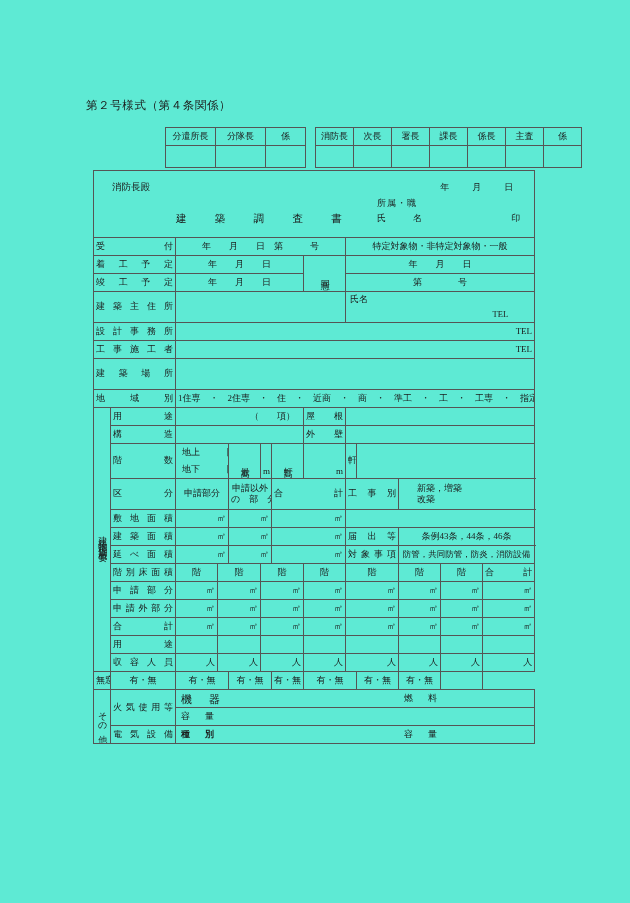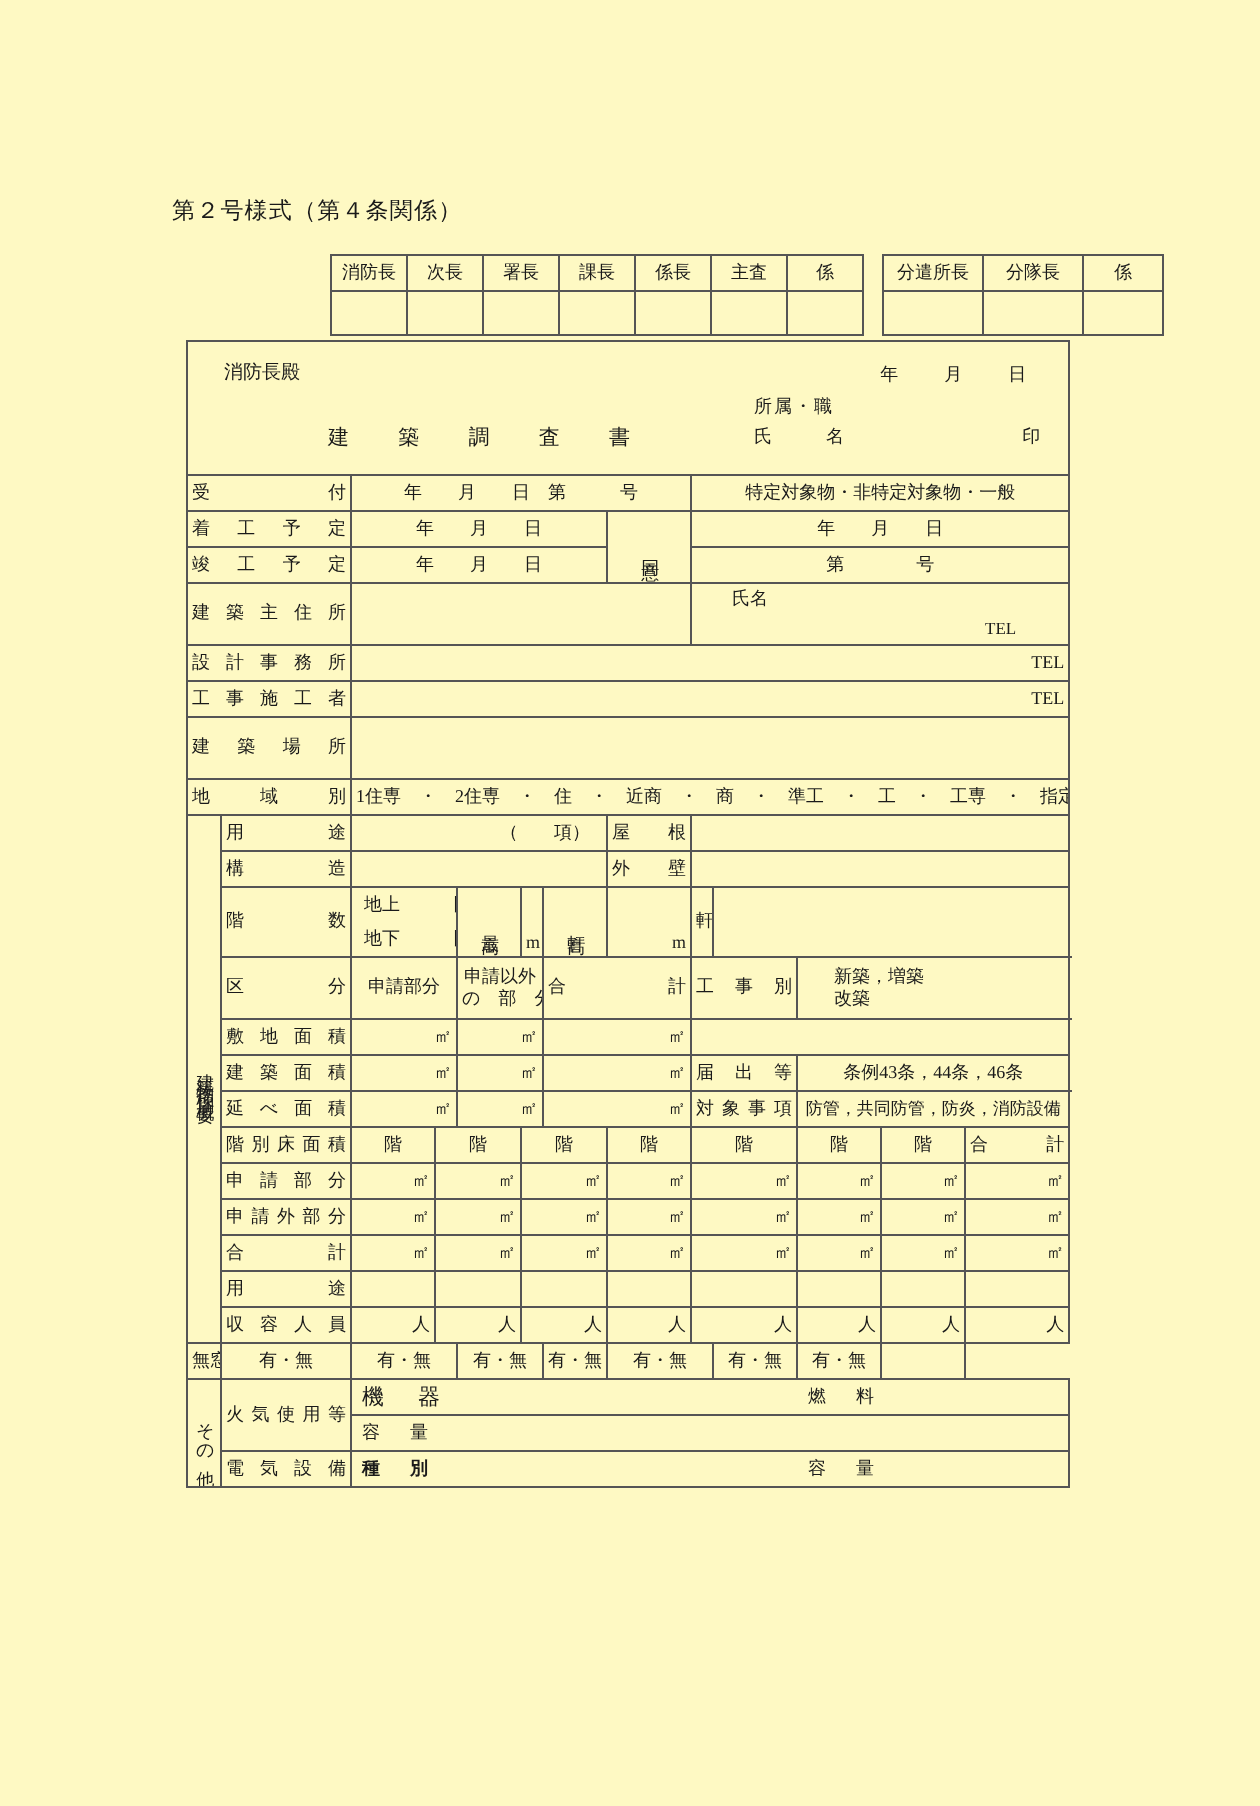--- a/index.html
+++ b/index.html
@@ -14,21 +14,21 @@
     font-family: "Liberation Serif", "DejaVu Serif", serif;
     color: #1a1a1a;
     position: relative;
     overflow: hidden;
   }
   .page {
     position: absolute;
     left: 0; top: 0;
     width: 630px;
     height: 903px;
-    background: #fef9c3;
+    background: #5eead4;
   }
 
   
   .form-title {
     position: absolute;
     left: 86px;
     top: 98px;
     font-size: 11.5px;
     letter-spacing: 0.6px;
     white-space: nowrap;
@@ -128,22 +128,23 @@
   .hdr-cell { height: 66px; position: relative; padding: 0; }
   .hdr-inner { position: relative; width: 100%; height: 66px; }
   .hdr-to {
     position: absolute; left: 16px; top: 11px; font-size: 9.5px;
   }
   .hdr-date {
     position: absolute; right: 12px; top: 11px; font-size: 9px;
     letter-spacing: 7px;
   }
   .hdr-doctitle {
-    position: absolute; left: 68px; top: 42px; font-size: 10.5px;
+    position: absolute; left: 80px; top: 42px; font-size: 10.5px;
     letter-spacing: 11px;
+    font-family: Liberation Mono, monospace;
   }
   .hdr-affil {
     position: absolute; left: 281px; top: 27px; font-size: 9px;
     letter-spacing: 1px;
   }
   .hdr-name {
     position: absolute; left: 281px; top: 42px; font-size: 9px;
     letter-spacing: 9px;
   }
   .hdr-seal {
@@ -153,54 +154,54 @@
   .two-line { line-height: 1.45; white-space: normal; }
 </style>
 </head>
 <body>
 
 <div class="page">
 
   <div class="form-title">第２号様式（第４条関係）</div>
 
   <div class="approval-wrap">
+    <table class="stamp-table right">
+      <tbody>
+          <tr>
+        <td class="wide">分遣所長</td>
+        <td class="wide">分隊長</td>
+        <td class="narrow">係</td>
+      </tr>
+      <tr class="blank">
+        <td class="wide"></td>
+        <td class="wide"></td>
+        <td class="narrow"></td>
+      </tr>
+    </tbody>
+      </table>
+
     <table class="stamp-table left">
       <tbody>
           <tr>
         <td>消防長</td>
         <td>次長</td>
         <td>署長</td>
         <td>課長</td>
         <td>係長</td>
         <td>主査</td>
         <td>係</td>
       </tr>
       <tr class="blank">
         <td></td>
         <td></td>
         <td></td>
         <td></td>
         <td></td>
         <td></td>
         <td></td>
-      </tr>
-    </tbody>
-      </table>
-
-    <table class="stamp-table right">
-      <tbody>
-          <tr>
-        <td class="wide">分遣所長</td>
-        <td class="wide">分隊長</td>
-        <td class="narrow">係</td>
-      </tr>
-      <tr class="blank">
-        <td class="wide"></td>
-        <td class="wide"></td>
-        <td class="narrow"></td>
       </tr>
     </tbody>
       </table>
   </div>
 
   <table class="main-table">
     <colgroup>
       <col style="width:17px">
       <col style="width:65px">
       <col style="width:42px">
@@ -248,21 +249,21 @@
     <tr>
       <td colspan="2" class="just">竣 工 予 定</td>
       <td colspan="5" class="c">年　　月　　日</td>
       <td colspan="5" class="c">第　　　　号</td>
     </tr>
 
     <tr style="height:30px">
       <td colspan="2" class="just" style="height:30px">建築主住所</td>
       <td colspan="6" class="l"></td>
       <td colspan="5" class="l" style="position:relative;padding:0">
-        <span style="position:absolute;left:20px;top:2px;font-size:9px;">氏名</span>
+        <span style="position:absolute;left:4px;top:2px;font-size:9px;">氏名</span>
         <span style="position:absolute;right:26px;bottom:2px;font-size:8.5px;">TEL</span>
       </td>
     </tr>
 
     <tr>
       <td colspan="2" class="just">設 計 事 務 所</td>
       <td colspan="11" class="tel">TEL</td>
     </tr>
 
     <tr>

